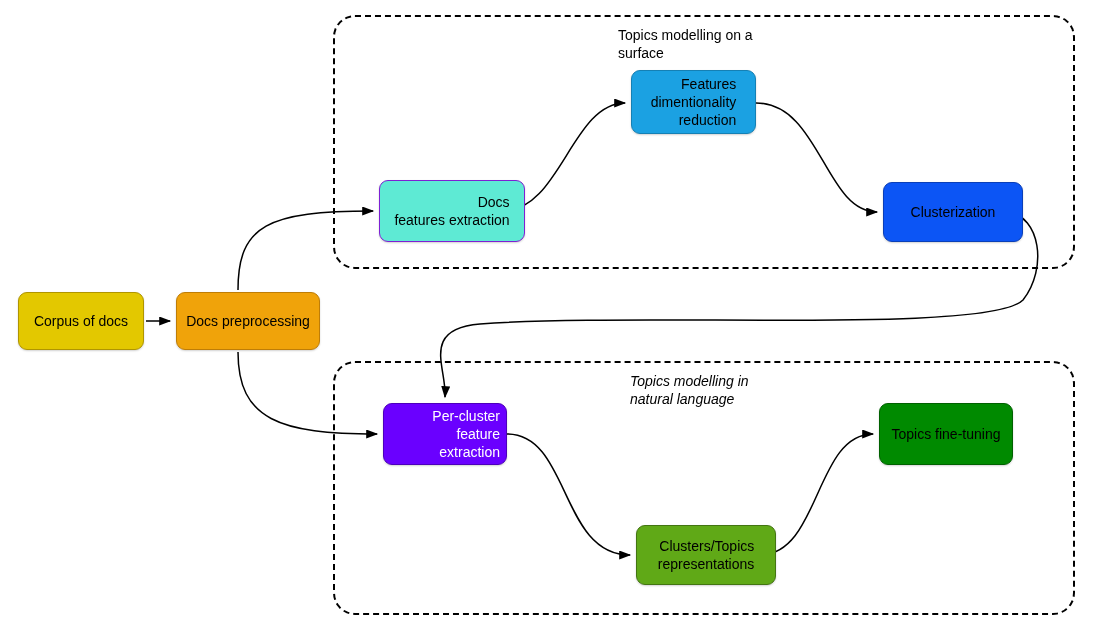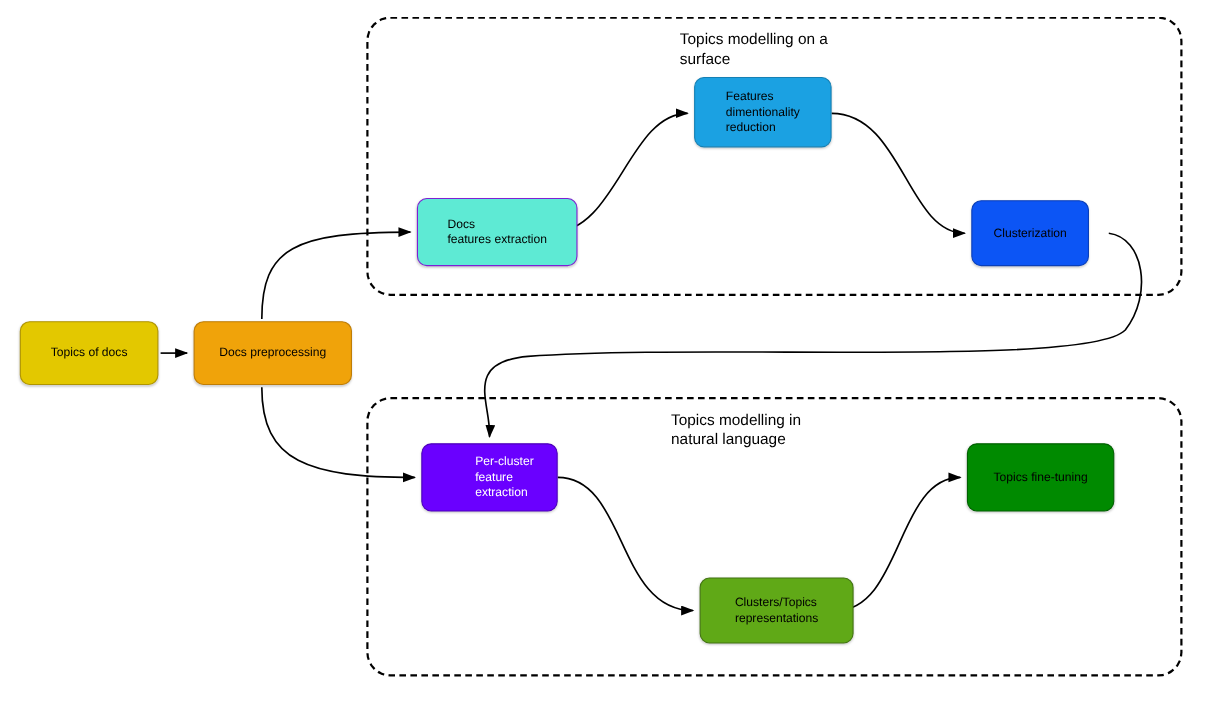--- a/index.html
+++ b/index.html
@@ -44,22 +44,22 @@
   }
   .node {
     position: absolute;
     box-sizing: border-box;
     border-radius: 9px;
     border-style: solid;
     border-width: 1.6px;
     display: flex;
     align-items: center;
     justify-content: center;
-    text-align: left;
-    font-size: 11px;
+    text-align: right;
+    font-size: 14px;
     line-height: 1.3;
     white-space: pre-line;
     padding: 2px 6px;
     box-shadow: 0 1px 2px rgba(0,0,0,0.18);
   }
 </style>
 </head>
 <body>
 
 <div id="diagram-root">
@@ -80,33 +80,33 @@
         <path d="M 507 434 C 570 434 560 555 630 555" stroke="#000000" fill="none" stroke-width="1.5" marker-end="url(#arrowhead)"></path>
         <path d="M 760 555 C 820 555 815 434 873 434" stroke="#000000" fill="none" stroke-width="1.5" marker-end="url(#arrowhead)"></path>
       </g>
   </svg>
 
   <div id="group-layer">
       <div class="group-box" style="left: 333px; top: 15px; width: 742px; height: 254px; border-color: rgb(0, 0, 0); border-style: dashed;"></div>
       <div class="group-label" style="left: 618px; top: 27px; width: 172px;">Topics modelling on a
 surface</div>
       <div class="group-box" style="left: 333px; top: 361px; width: 742px; height: 254px; border-color: rgb(0, 0, 0); border-style: dashed;"></div>
-      <div class="group-label" style="left: 610px; top: 373px; width: 190px;">Topics modelling in
+      <div class="group-label" style="left: 630px; top: 373px; width: 190px; font-style: italic;">Topics modelling in
 natural language</div>
     </div>
 
   <div id="node-layer">
-      <div class="node" style="left: 18px; top: 292px; width: 126px; height: 58px; background: rgb(227, 200, 0); border-color: rgb(176, 149, 0); color: rgb(0, 0, 0);">Topics of docs</div>
+      <div class="node" style="left: 18px; top: 292px; width: 126px; height: 58px; background: rgb(227, 200, 0); border-color: rgb(176, 149, 0); color: rgb(0, 0, 0);">Corpus of docs</div>
       <div class="node" style="left: 176px; top: 292px; width: 144px; height: 58px; background: rgb(240, 163, 10); border-color: rgb(191, 125, 6); color: rgb(0, 0, 0);">Docs preprocessing</div>
       <div class="node" style="left: 379px; top: 180px; width: 146px; height: 62px; background: #5eead4; border-color: rgb(126, 32, 212); color: rgb(0, 0, 0);">Docs
 features extraction</div>
       <div class="node" style="left: 631px; top: 70px; width: 125px; height: 64px; background: rgb(27, 161, 226); border-color: rgb(21, 128, 180); color: rgb(0, 0, 0);">Features
 dimentionality
 reduction</div>
-      <div class="node" style="left: 883px; top: 182px; width: 107px; height: 60px; background: rgb(12, 85, 245); border-color: rgb(10, 63, 184); color: rgb(0, 0, 0);">Clusterization</div>
+      <div class="node" style="left: 883px; top: 182px; width: 140px; height: 60px; background: rgb(12, 85, 245); border-color: rgb(10, 63, 184); color: rgb(0, 0, 0);">Clusterization</div>
       <div class="node" style="left: 383px; top: 403px; width: 124px; height: 62px; background: rgb(106, 0, 255); border-color: rgb(77, 0, 187); color: rgb(255, 255, 255); padding-left: 48px;">Per-cluster
 feature extraction</div>
       <div class="node" style="left: 636px; top: 525px; width: 140px; height: 60px; background: rgb(96, 169, 23); border-color: rgb(67, 117, 18); color: rgb(0, 0, 0);">Clusters/Topics
 representations</div>
       <div class="node" style="left: 879px; top: 403px; width: 134px; height: 62px; background: rgb(0, 138, 0); border-color: rgb(0, 97, 0); color: rgb(0, 0, 0);">Topics fine-tuning</div>
     </div>
 
 </div>
 
 </body></html>

